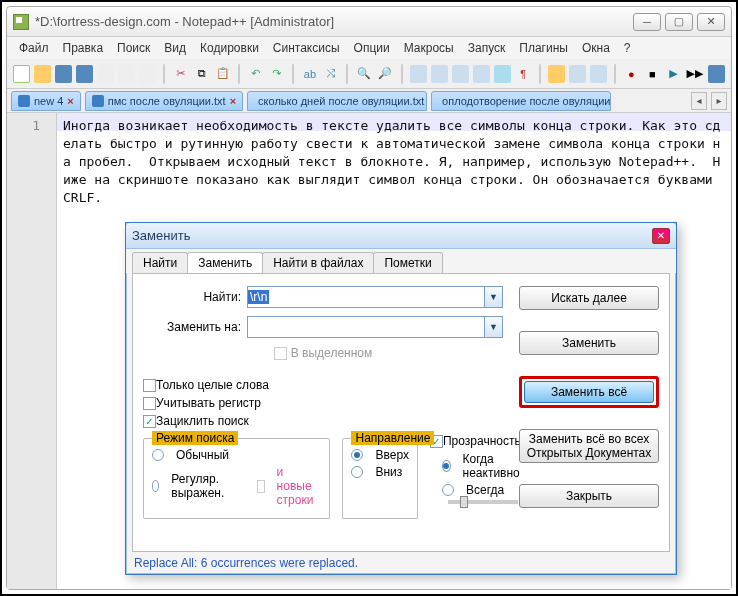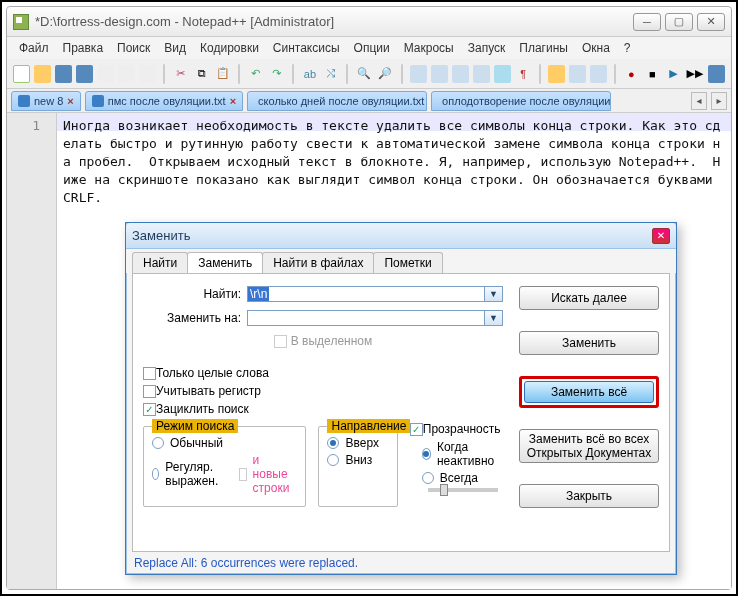--- a/index.html
+++ b/index.html
@@ -28,34 +28,34 @@
   .dialog { position: absolute; left: 118px; top: 215px; width: 552px; height: 353px; background: #f4f4f4; border: 1px solid #3a7bbf; box-shadow: 0 0 0 1px #9cc2e8 inset, 4px 4px 10px rgba(0,0,0,.25); border-radius: 0; display: flex; flex-direction: column; }
   .dlgtitle { height: 26px; display: flex; align-items: center; padding: 0 6px; background: linear-gradient(#eaf3fc,#c9def4); border-radius: 4px 4px 0 0; border-bottom:1px solid #9cc2e8;}
   .dlgtitle span { flex:1; color:#1f3b5a; font-size:13px; }
   .dlgtitle .xbtn { width:18px; height:16px; background: linear-gradient(#f08,#c33); border:1px solid #933; border-radius:2px; color:#fff; display:flex; align-items:center; justify-content:center; font-size:10px; }
   .dlgtabs { height: 24px; display: flex; align-items: flex-end; padding: 0 6px; background:#f4f4f4; }
   .dlgtab { padding: 3px 10px; border: 1px solid #bbb; border-bottom: none; background: #eee; margin-right: -1px; font-size:12px; border-radius:3px 3px 0 0; }
   .dlgtab.active { background: #fff; position: relative; z-index:1; }
   .dlgbody { flex:1; background: #fff; border: 1px solid #bbb; margin: 0 6px 4px; padding: 12px 10px 6px; position: relative; }
   .row { display: flex; align-items: center; margin-bottom: 8px; }
   .row label { width: 98px; text-align: right; margin-right: 6px; font-size:12px; }
-  .combo { flex:1; display:flex; align-items:center; height:16px; border:1px solid #7a9ec6; background:#fff; }
+  .combo { flex:1; display:flex; align-items:center; height:22px; border:1px solid #7a9ec6; background:#fff; }
   .combo input { flex:1; border:none; height:100%; padding:0 4px; font-size:12px; outline:none; }
   .combo .arrow { width:18px; height:100%; border-left:1px solid #7a9ec6; background:linear-gradient(#f5faff,#d3e5f6); display:flex;align-items:center;justify-content:center; font-size:9px; color:#246; }
   .sel { background:#3874d1; color:#fff; padding:0 2px; }
   .btncol { position:absolute; right:10px; top:12px; width:140px; display:flex; flex-direction:column; gap:21px; }
   .wbtn { height:24px; border:1px solid #888; background:linear-gradient(#fefefe,#e2e2e2); border-radius:3px; font-size:12px; display:flex; align-items:center; justify-content:center; }
   .wbtn.tall { height:34px; text-align:center; line-height:14px; }
   .highlight-wrap { border:3px solid #d40000; border-radius:3px; padding:2px; }
   .highlight-wrap .wbtn { background: linear-gradient(#d7f0ff,#7ec3f2); border-color:#2d72b6; height:22px; }
   .ckrow { display:flex; align-items:center; font-size:12px; margin-bottom:4px; }
   .chk { width:13px; height:13px; border:1px solid #7a9ec6; background:#fff; display:flex; align-items:center; justify-content:center; font-size:10px; color:#1a5; }
   .fieldset { border:1px solid #bbb; border-radius:2px; padding:6px 8px 8px; margin-top:6px; position:relative; }
   .fieldset .legend { position:absolute; top:-8px; left:8px; background:#eab308; padding:0 4px; font-size:12px; }
-  .radio { display:flex; align-items:center; gap:6px; font-size:12px; margin:3px 0; }
+  .radio { display:flex; align-items:center; gap:12px; font-size:12px; margin:3px 0; }
   .rb { width:12px; height:12px; border:1px solid #7a9ec6; border-radius:50%; background:#fff; display:flex; align-items:center; justify-content:center; }
   .rb.on::after { content:""; width:6px; height:6px; background:#2d72b6; border-radius:50%; }
   .lowerrow { display:flex; gap:12px; }
   .status { color:#2458c6; font-size:12px; padding:2px 0 0 2px; }
   .slider { width:70px; height:4px; background:#ccc; position:relative; margin-left:18px; margin-top:2px;}
   .slider .thumb { position:absolute; top:-4px; left:12px; width:8px; height:12px; background:#ddd; border:1px solid #888; }
 </style>
 </head>
 <body>
 
@@ -122,21 +122,21 @@
       <div class="tb" style="color:#b00">●</div>
       <div class="tb">■</div>
       <div class="tb" style="color:#27a">▶</div>
       <div class="tb">▶▶</div>
       <div class="tb" style="background:#58b"></div>
     </div>
 
     <div class="tabstrip">
       <div class="doctab">
           <div class="ticon"></div>
-          <span>new 8</span>
+          <span>new 4</span>
           <span class="close">×</span>
         </div>
       <div class="doctab">
           <div class="ticon"></div>
           <span>пмс после овуляции.txt</span>
           <span class="close">×</span>
         </div>
       <div class="doctab">
           <div class="ticon"></div>
           <span>сколько дней после овуляции.txt</span>

